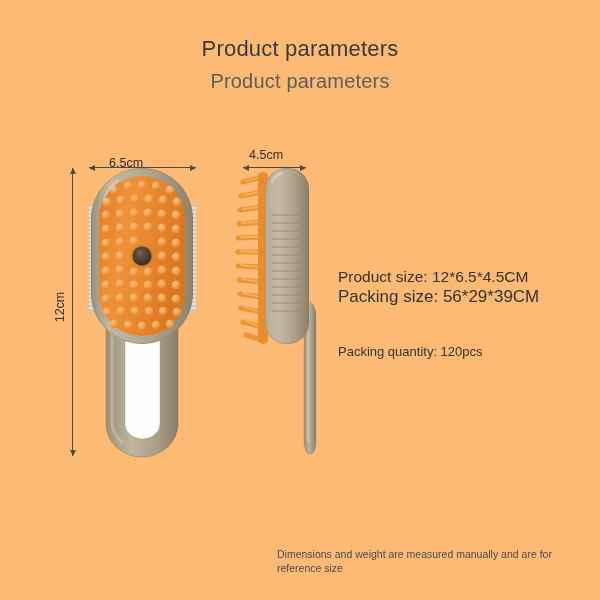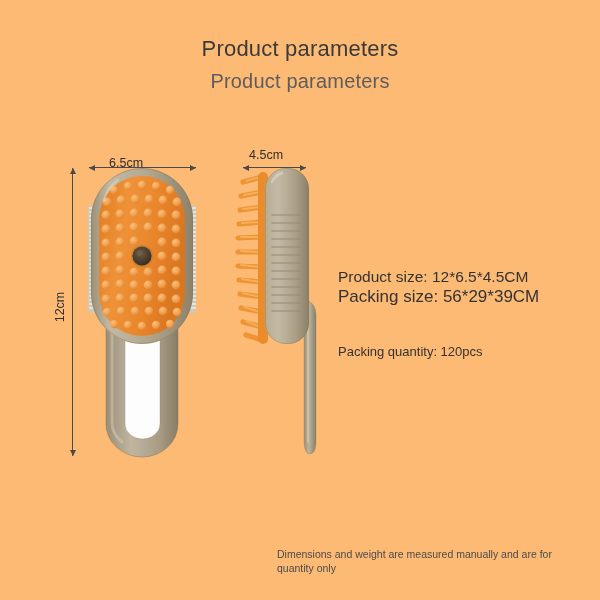--- a/index.html
+++ b/index.html
@@ -384,15 +384,15 @@
   <div class="dim-v" style="left:72px; top:168px; height:288px;"></div>
   <div class="dim-label-v" style="left:40px; top:300px; width:40px; text-align:center;">12cm</div>
 
   <div class="dim-h" style="left:243px; top:167px; width:63px;"></div>
   <div class="dim-label" style="left:249px; top:148px;">4.5cm</div>
 
   <div class="spec spec-1">Product size: 12*6.5*4.5CM</div>
   <div class="spec spec-2">Packing size: 56*29*39CM</div>
   <div class="spec spec-3">Packing quantity: 120pcs</div>
 
-  <div class="footer">Dimensions and weight are measured manually and are for quantity only</div>
+  <div class="footer">Dimensions and weight are measured manually and are for reference size</div>
 
 </div>
 
 </body></html>

